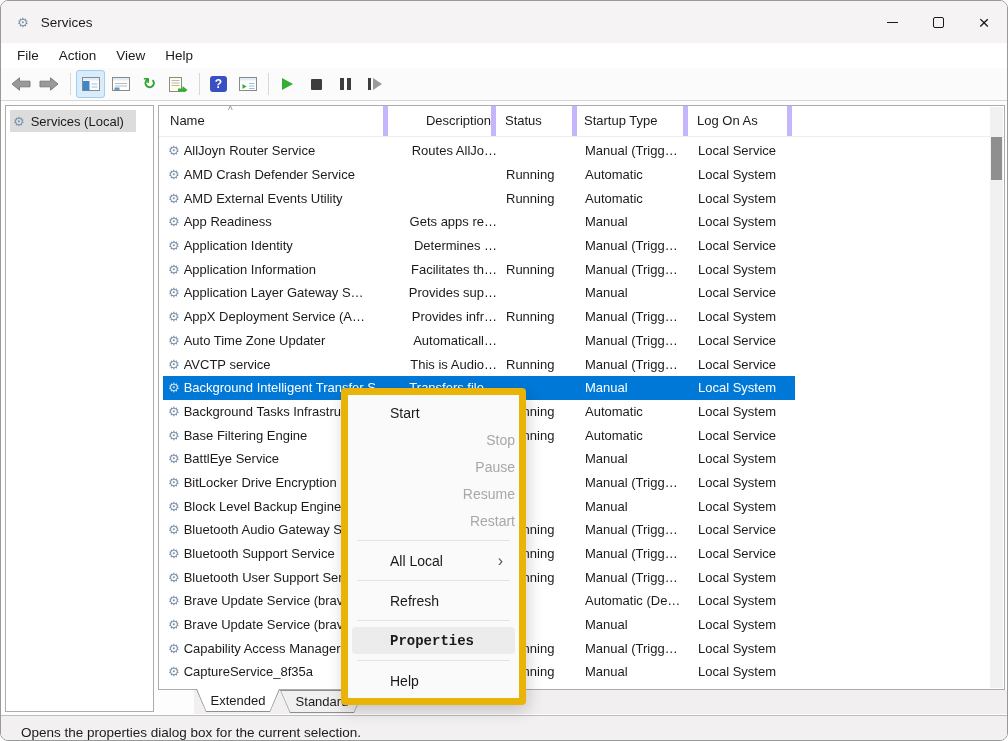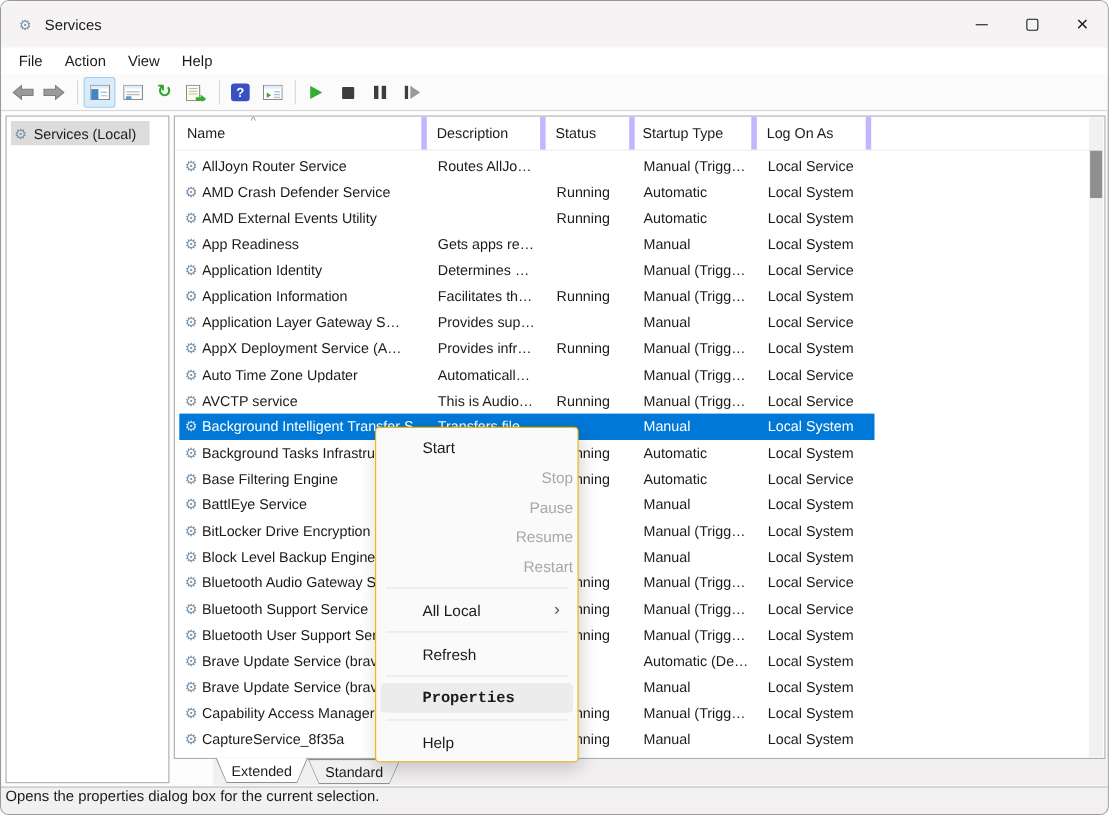--- a/index.html
+++ b/index.html
@@ -45,21 +45,21 @@
     border:1px solid #acacac;box-sizing:border-box;}
   .tree-item{margin:4px 0 0 4px;width:126px;height:22px;display:flex;align-items:center;background:#dcdcdc;}
   .tree-item .gear{margin-left:3px;}
   .tree-item span.lbl{margin-left:6px;font-size:13px;color:#1b1b1b;white-space:nowrap;}
 
   .list-panel{position:absolute;left:157px;top:104px;width:847px;height:585px;background:#fff;
     border:1px solid #acacac;box-sizing:border-box;overflow:hidden;}
   .lheader{position:relative;height:30px;display:flex;padding-left:5px;border-bottom:1px solid #ededed;font-size:13px;color:#1b1b1b;}
   .hcell{box-sizing:border-box;border-right:5px solid #c4b5fd;line-height:29px;white-space:nowrap;overflow:hidden;}
   .c-name{width:224px;padding-left:6px;}
-  .c-desc{width:108px;padding-left:9px;}
+  .c-desc{width:108px;padding-left:9px;text-align:right;}
   .c-status{width:81px;padding-left:9px;}
   .c-startup{width:111px;padding-left:7px;}
   .c-logon{width:104px;padding-left:9px;}
   .sort-up{position:absolute;left:69px;top:-1px;font-size:10px;color:#8a8a8a;}
 
   .rows{position:absolute;left:0;top:33px;right:14px;bottom:0;overflow:hidden;}
   .svc-row{margin-left:4px;width:630px;height:23.7px;display:flex;align-items:center;
     padding-left:2px;box-sizing:content-box;font-size:13px;color:#1b1b1b;}
   .svc-row .cell{box-sizing:border-box;white-space:nowrap;overflow:hidden;}
   .svc-row .c-name{display:flex;align-items:center;padding-left:0;}
@@ -67,21 +67,21 @@
   .gear{font-size:13px;color:#7b93a9;line-height:1;}
   .svc-row .gear{margin:0 4px 0 3px;}
   .svc-row.selected{background:#0078d7;color:#fff;}
   .svc-row.selected .gear{color:#cfe0f0;}
 
   .vscroll{position:absolute;top:1px;right:1px;bottom:1px;width:13px;background:#f1f1f1;}
   .vthumb{position:absolute;left:1px;top:30px;width:11px;height:43px;background:#8f8f8f;}
 
   
   .ctx-menu{position:absolute;left:340px;top:387px;width:185px;box-sizing:border-box;
-    background:#fafafa;border:1px solid #eab308;border-radius:4px;padding:4px 0;
+    background:#fafafa;border:7px solid #eab308;border-radius:4px;padding:4px 0;
     box-shadow:2px 6px 16px rgba(0,0,0,.18);z-index:50;}
   .ctx-item{height:27px;margin:0 4px;padding-left:38px;display:flex;align-items:center;
     border-radius:4px;font-size:14px;color:#1a1a1a;position:relative;}
   .ctx-item.disabled{color:#a8a8a8;justify-content:flex-end;}
   .ctx-item.bold{font-weight:bold;}
   .ctx-item.highlighted{background:#ececec;font-family:Liberation Mono, monospace;}
   .ctx-arrow{position:absolute;right:12px;font-size:16px;color:#555;font-weight:normal;}
   .ctx-sep{height:1px;background:#e4e4e4;margin:6px 9px;}
 
   
@@ -92,21 +92,21 @@
     clip-path:polygon(0 0,100% 0,calc(100% - 10px) 100%,10px 100%);}
   .tab .tab-fill{position:absolute;left:1px;right:1px;top:1px;bottom:1px;background:#f0f0f0;
     clip-path:polygon(0 0,100% 0,calc(100% - 9.2px) 100%,9.2px 100%);}
   .tab.active{margin-top:-1px;}
   .tab.active .tab-fill{top:0;background:#fff;}
   .tab .tab-label{position:absolute;inset:0;display:flex;align-items:center;justify-content:center;
     font-size:13px;color:#1b1b1b;}
 
   
   .statusbar{position:absolute;left:0;right:0;top:714px;bottom:0;background:#f2f0f1;
-    border-top:1px solid #bdbdbd;display:flex;align-items:flex-start;padding-left:4px;
+    border-top:1px solid #bdbdbd;display:flex;align-items:flex-end;padding-left:20px;
     font-size:13.5px;color:#1b1b1b;}
 </style>
 </head>
 <body>
 
 <div class="window">
 
   <div class="titlebar">
     <span class="app-icon gear">⚙</span>
     <span class="title-text">Services</span>

